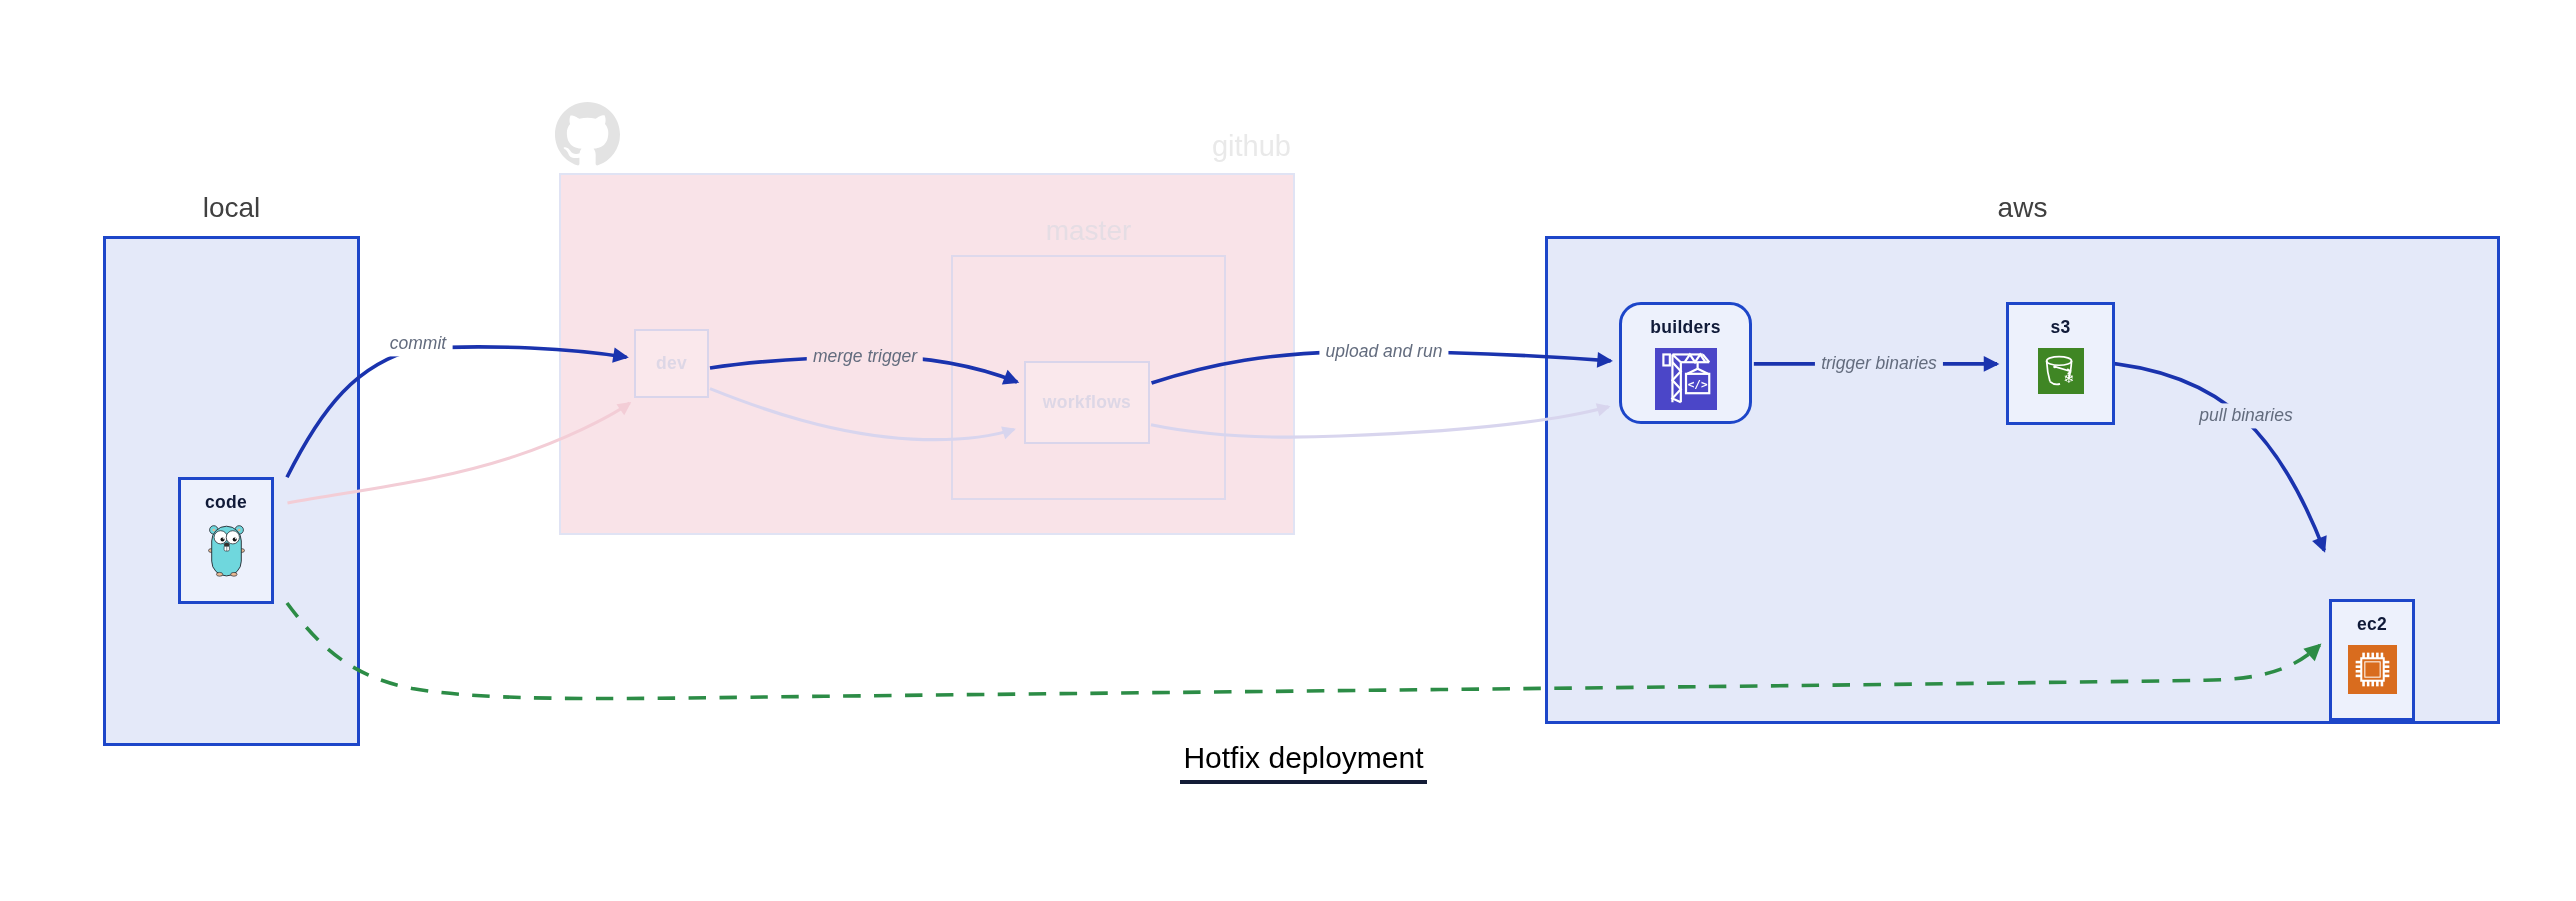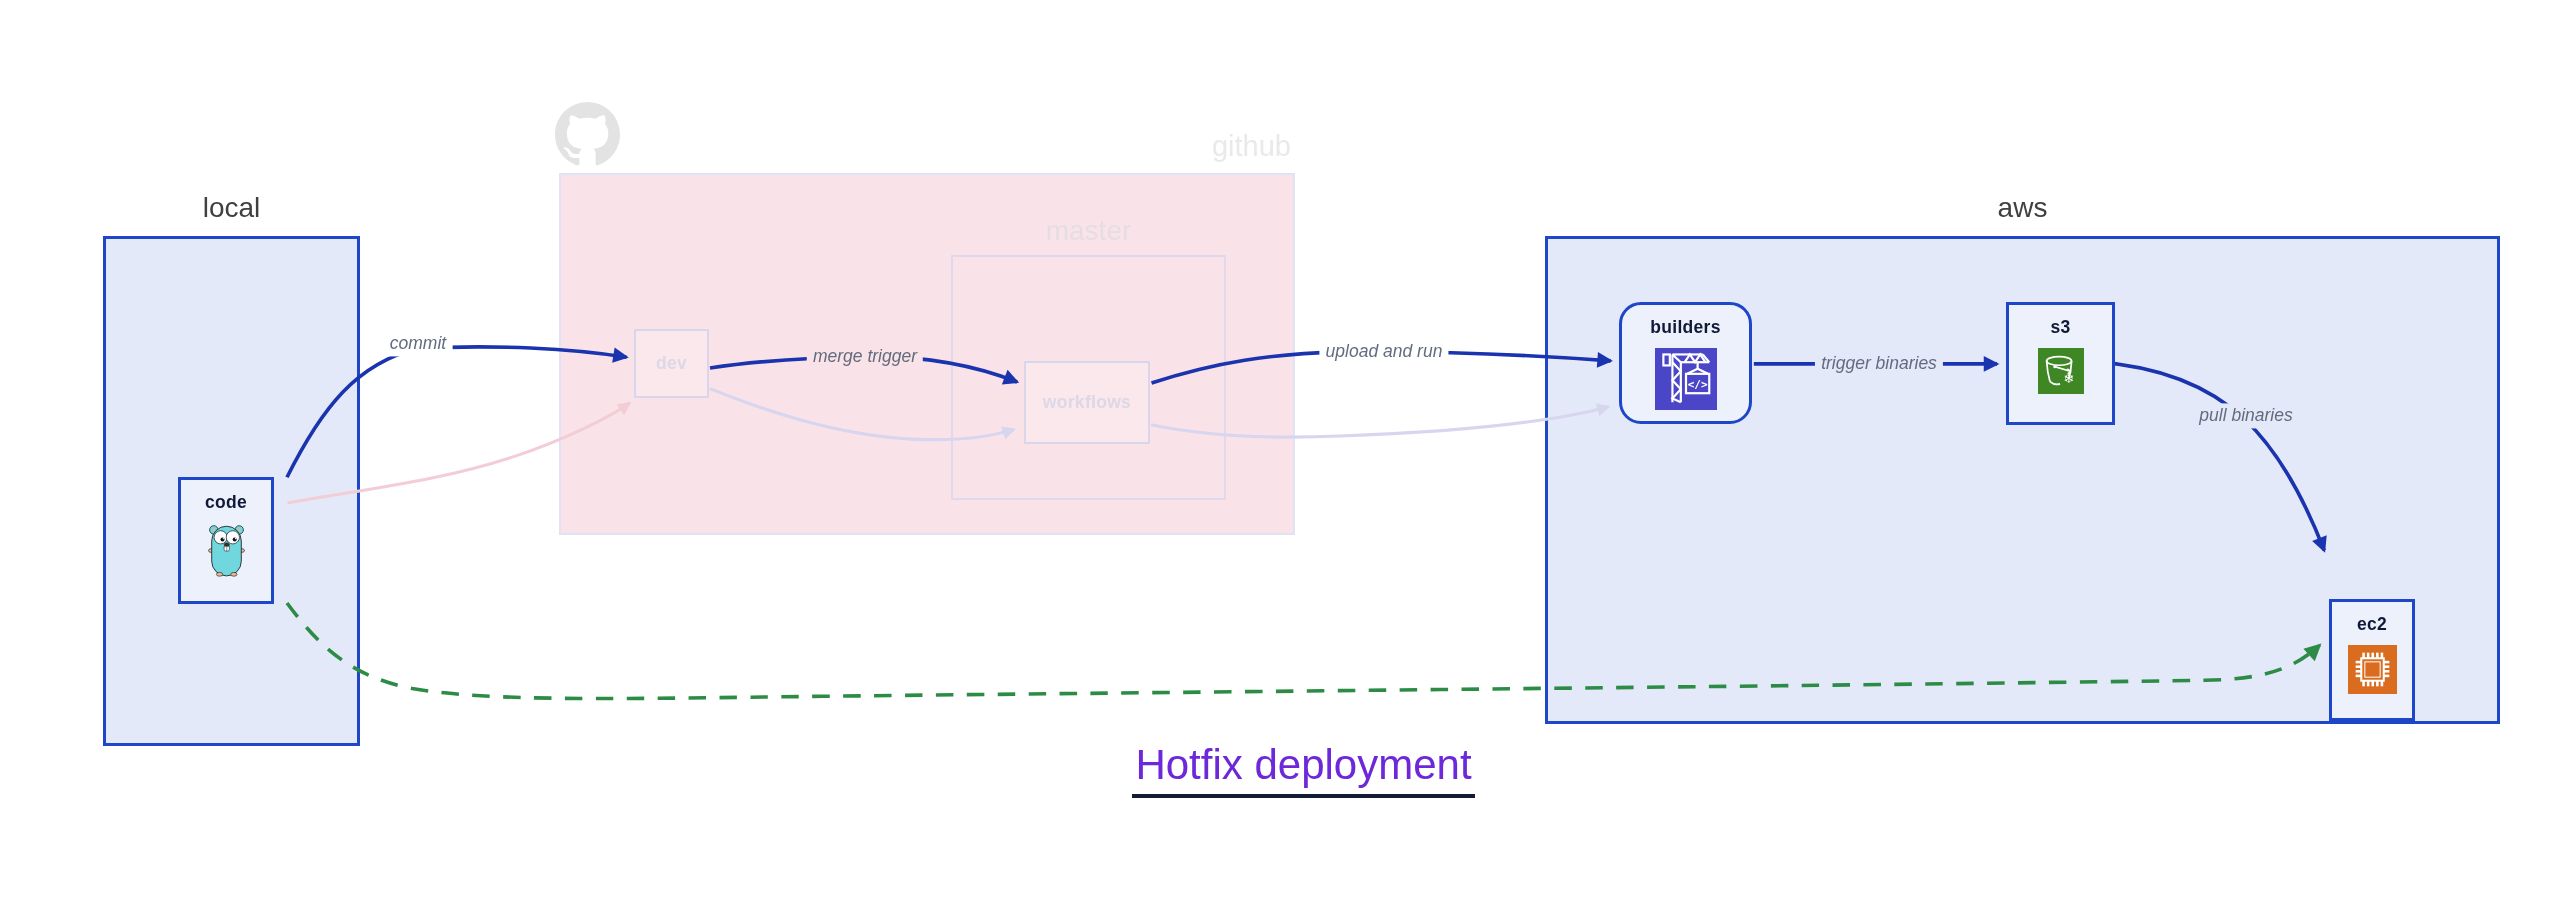--- a/index.html
+++ b/index.html
@@ -41,21 +41,21 @@
     font-style:italic;font-size:17.5px;color:#636c7e;
     padding:2.1px 6.2px;white-space:nowrap;z-index:30;
   }
   .bg-white{background:#ffffff;text-align:right;}
   .bg-pink{background:#f9e3e8;}
   .bg-lav{background:#e4e9f9;}
 
   
   .title-wrap{left:840px;top:741px;width:927px;text-align:center;z-index:50;}
   .title-text{
-    display:inline-block;font-size:42px;color:#6d28d9;
+    display:inline-block;font-size:30px;color:#000000;
     border-bottom:4.6px solid #131c36;padding:0 3.1px 5.2px 3.1px;
   }
 </style>
 </head>
 <body>
 
 <div class="abs group-label" style="left:103px;top:192px;width:257px;">local</div>
 <div class="abs group-solid" style="left:103px;top:236px;width:257px;height:510px;"></div>
 
 <div class="abs group-label" style="left:1545px;top:192px;width:955px;">aws</div>

